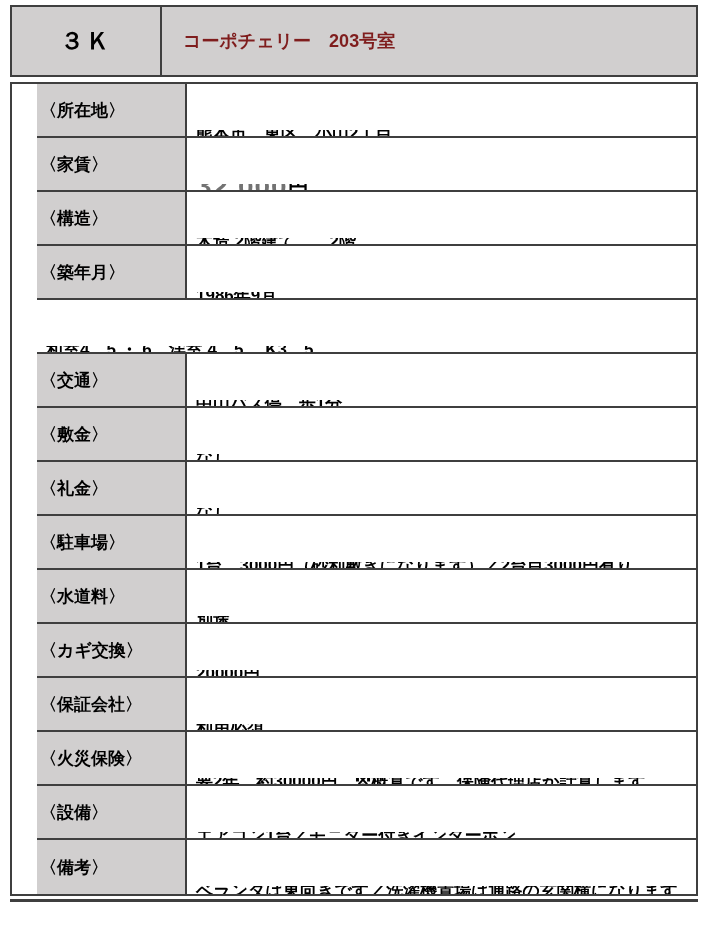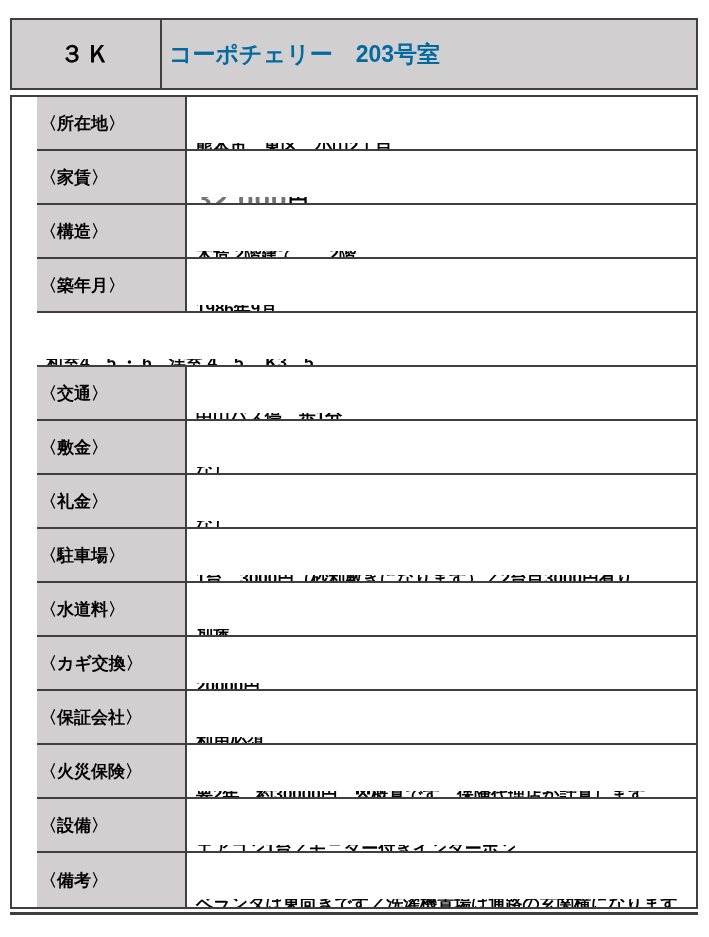--- a/index.html
+++ b/index.html
@@ -10,21 +10,21 @@
   }
   .page {
     position: relative;
     width: 709px;
     height: 937px;
     background: #ffffff;
     overflow: hidden;
   }
   .sheet {
     position: absolute;
-    top: 18px;
+    top: 5px;
     left: 10px;
     width: 688px;
   }
   
   .header-table {
     display: flex;
     border: 2px solid #3f3f3f;
     background: #d1cfcf;
     height: 72px;
   }
@@ -36,24 +36,24 @@
     justify-content: center;
     font-size: 24px;
     font-weight: bold;
     color: #000000;
     letter-spacing: 2px;
   }
   .header-title-cell {
     flex: 1;
     display: flex;
     align-items: center;
-    padding-left: 7px;
-    font-size: 23px;
-    font-weight: bold;
-    color: #0369a1;
+    padding-left: 21px;
+    font-size: 18px;
+    font-weight: bold;
+    color: #7f1d1d;
   }
   .header-gap { height: 5px; background: #ffffff; }
   
   .body-table {
     border: 2px solid #3f3f3f;
     padding-left: 25px;
   }
   .row {
     display: flex;
     height: 54px;

